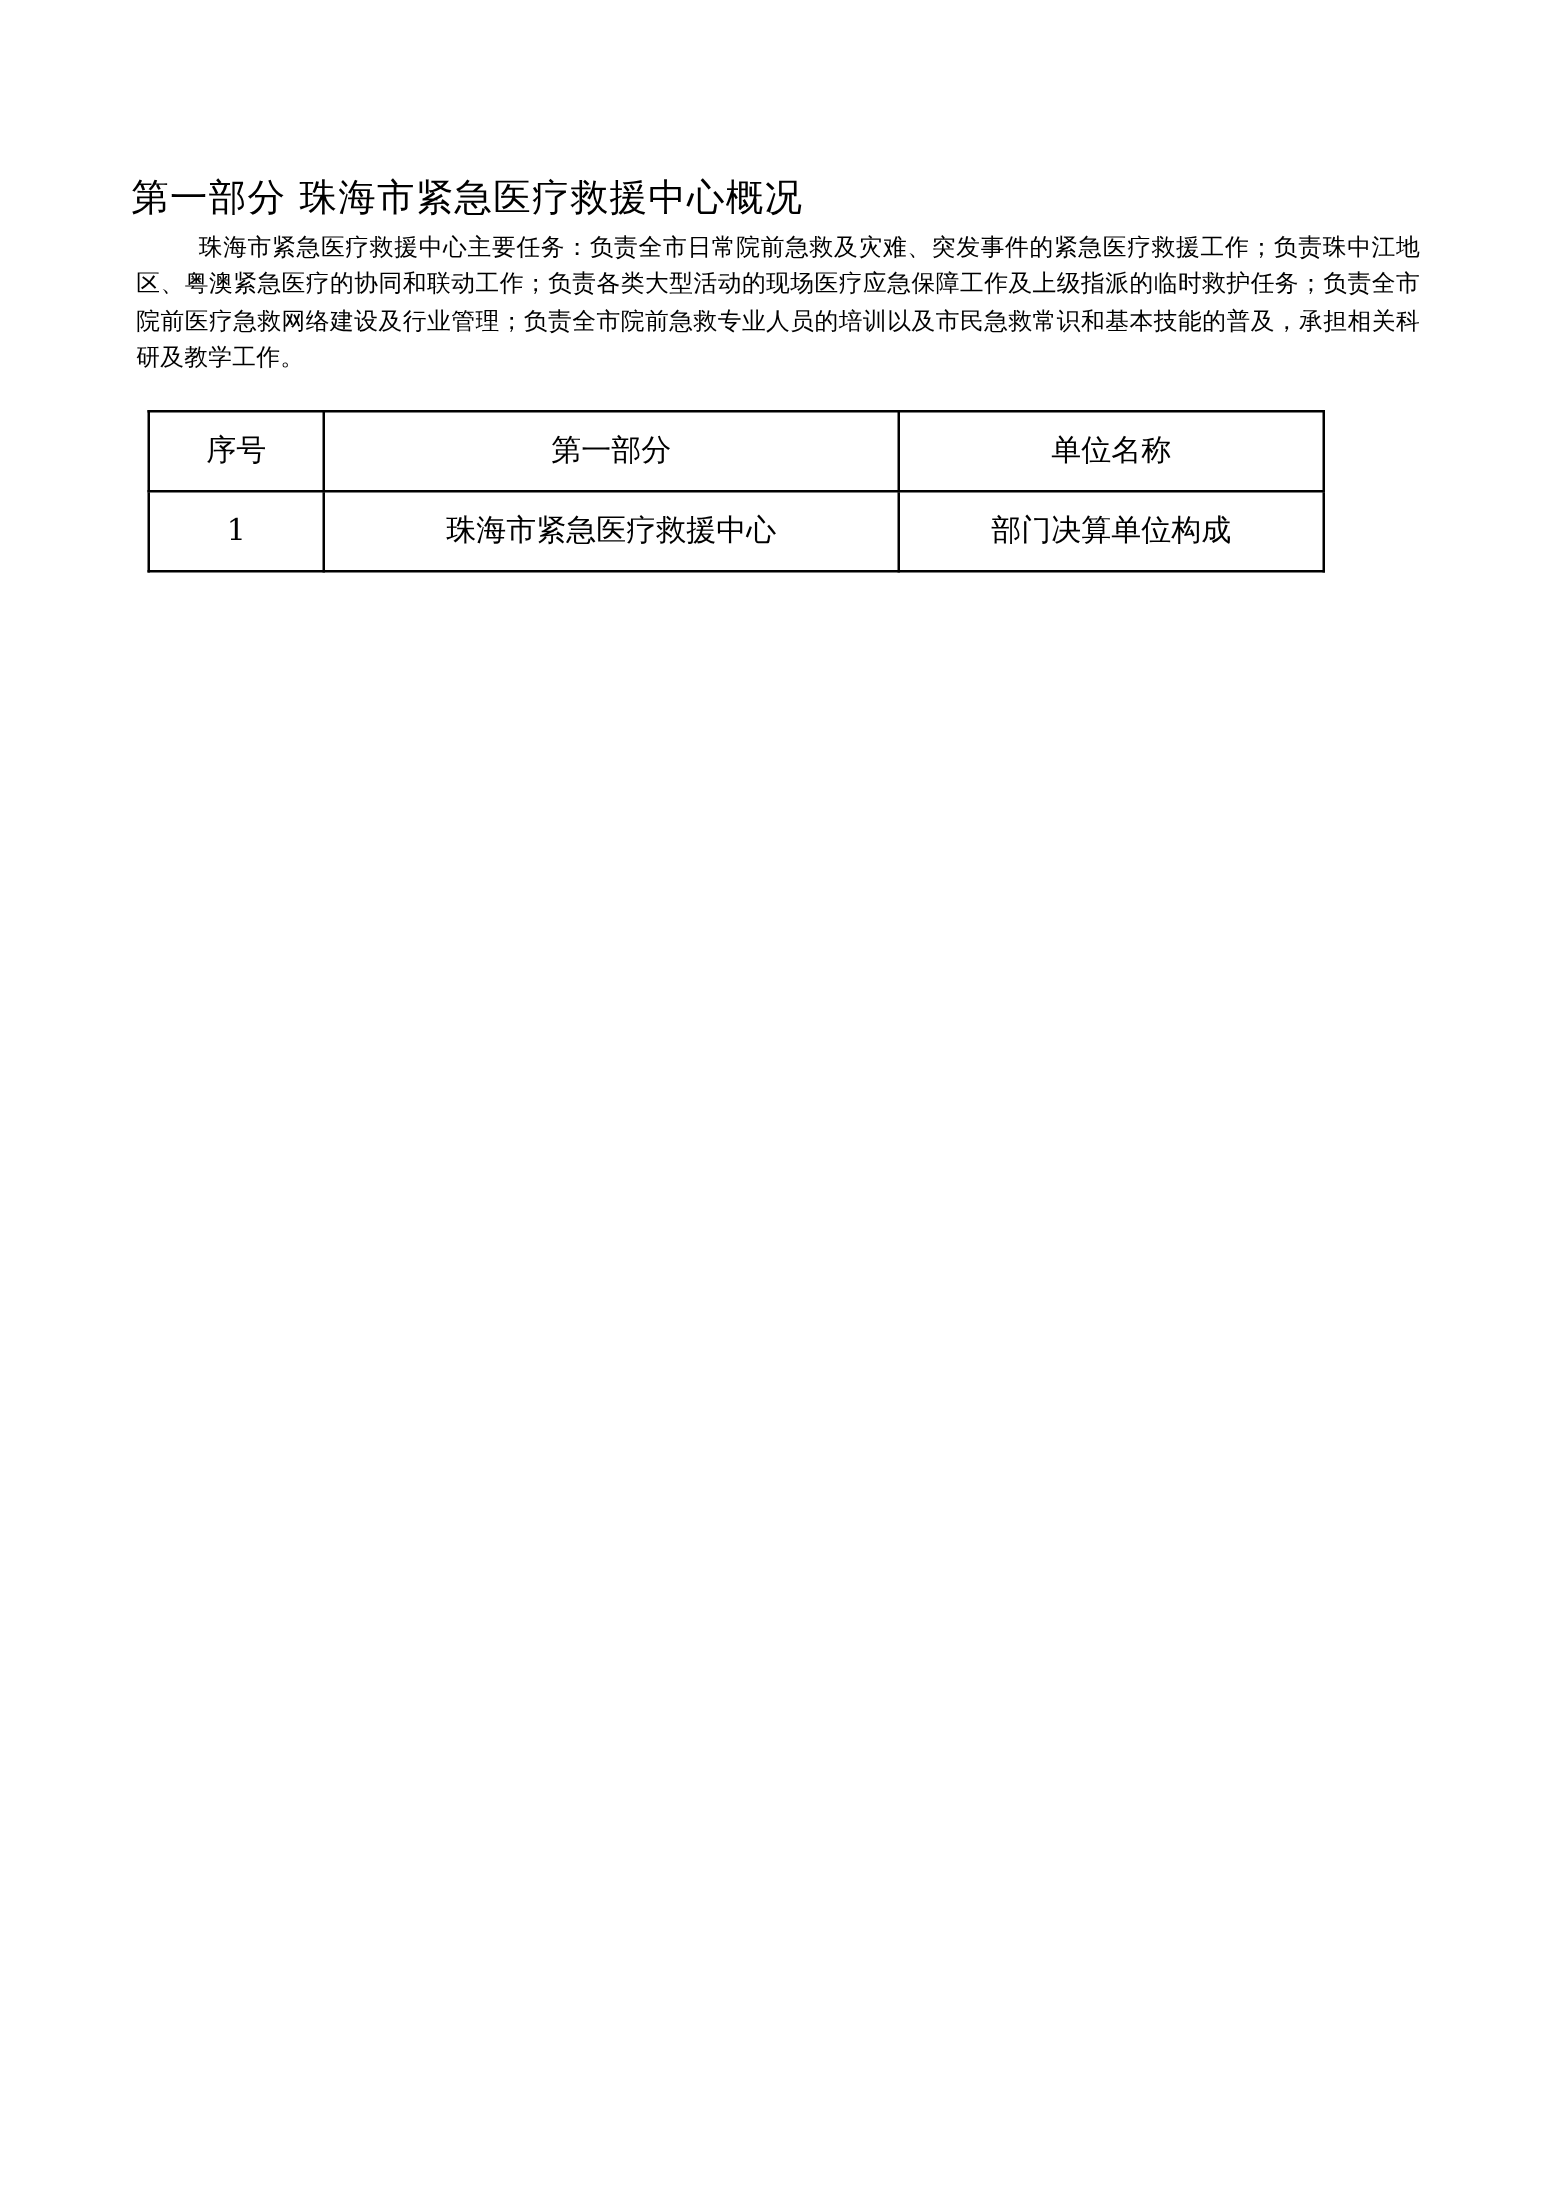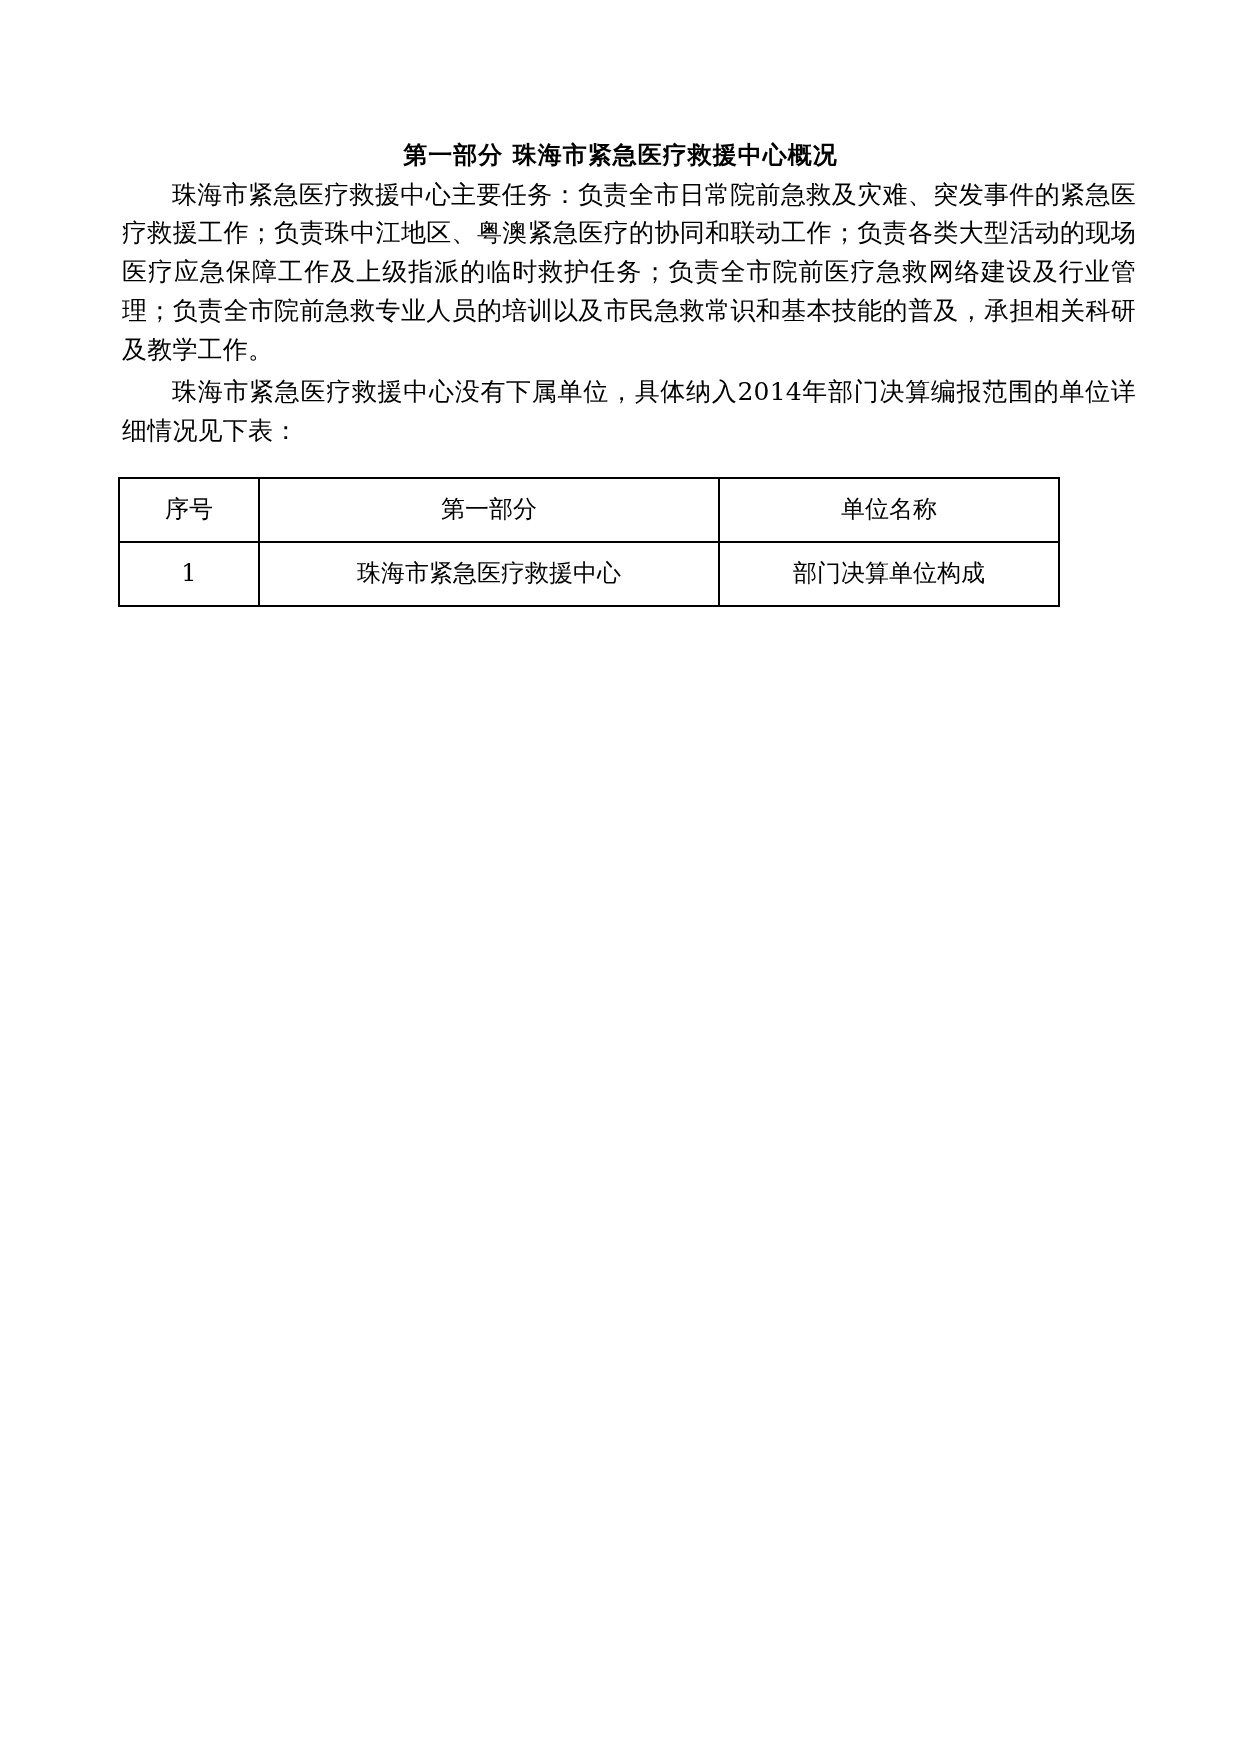--- a/index.html
+++ b/index.html
@@ -16,45 +16,45 @@
     overflow: hidden;
   }
   .page {
     box-sizing: border-box;
     width: 1241px;
     height: 1754px;
     padding: 120px 105px 0 105px;
     position: relative;
   }
   .doc-title {
-    text-align: center;
-    font-size: 24px;
-    font-weight: bold;
+    text-align: left;
+    font-size: 30px;
+    font-weight: normal;
     letter-spacing: 1px;
     margin: 18px 0 0 0;
     line-height: 1.4;
   }
   .section-heading {
     font-size: 23px;
     margin-top: 38px;
     margin-bottom: 0;
     padding-left: 10px;
     line-height: 1.5;
     letter-spacing: 0.5px;
   }
   .section-heading.second {
     margin-top: 2px;
     padding-left: 0;
   }
   .body-para {
-    font-size: 25px;
+    font-size: 19px;
     line-height: 1.55;
     text-align: justify;
     text-justify: inter-ideograph;
-    margin: 4px 0 0 17px;
+    margin: 4px 0 0 4px;
     text-indent: 50px;
     letter-spacing: 0.2px;
   }
   .tbl-wrap {
     margin-top: 26px;
     padding-left: 13px;
   }
   table.units {
     border-collapse: collapse;
     width: 940px;
@@ -77,21 +77,20 @@
 <body>
 
 <div class="page">
 
   <h1 class="doc-title">第一部分  珠海市紧急医疗救援中心概况</h1>
 
 
   <p class="body-para">珠海市紧急医疗救援中心主要任务：负责全市日常院前急救及灾难、突发事件的紧急医疗救援工作；负责珠中江地区、粤澳紧急医疗的协同和联动工作；负责各类大型活动的现场医疗应急保障工作及上级指派的临时救护任务；负责全市院前医疗急救网络建设及行业管理；负责全市院前急救专业人员的培训以及市民急救常识和基本技能的普及，承担相关科研及教学工作。</p>
 
 
-  <p class="body-para">珠海市紧急医疗救援中心没有下属单位，具体纳入2014年部门决算编报范围的单位详细情况见下表：</p>
 
   <div class="tbl-wrap">
     <table class="units">
       <colgroup>
         <col class="c0">
           <col class="c1">
           <col class="c2">
       </colgroup>
       <thead>
         <tr>

